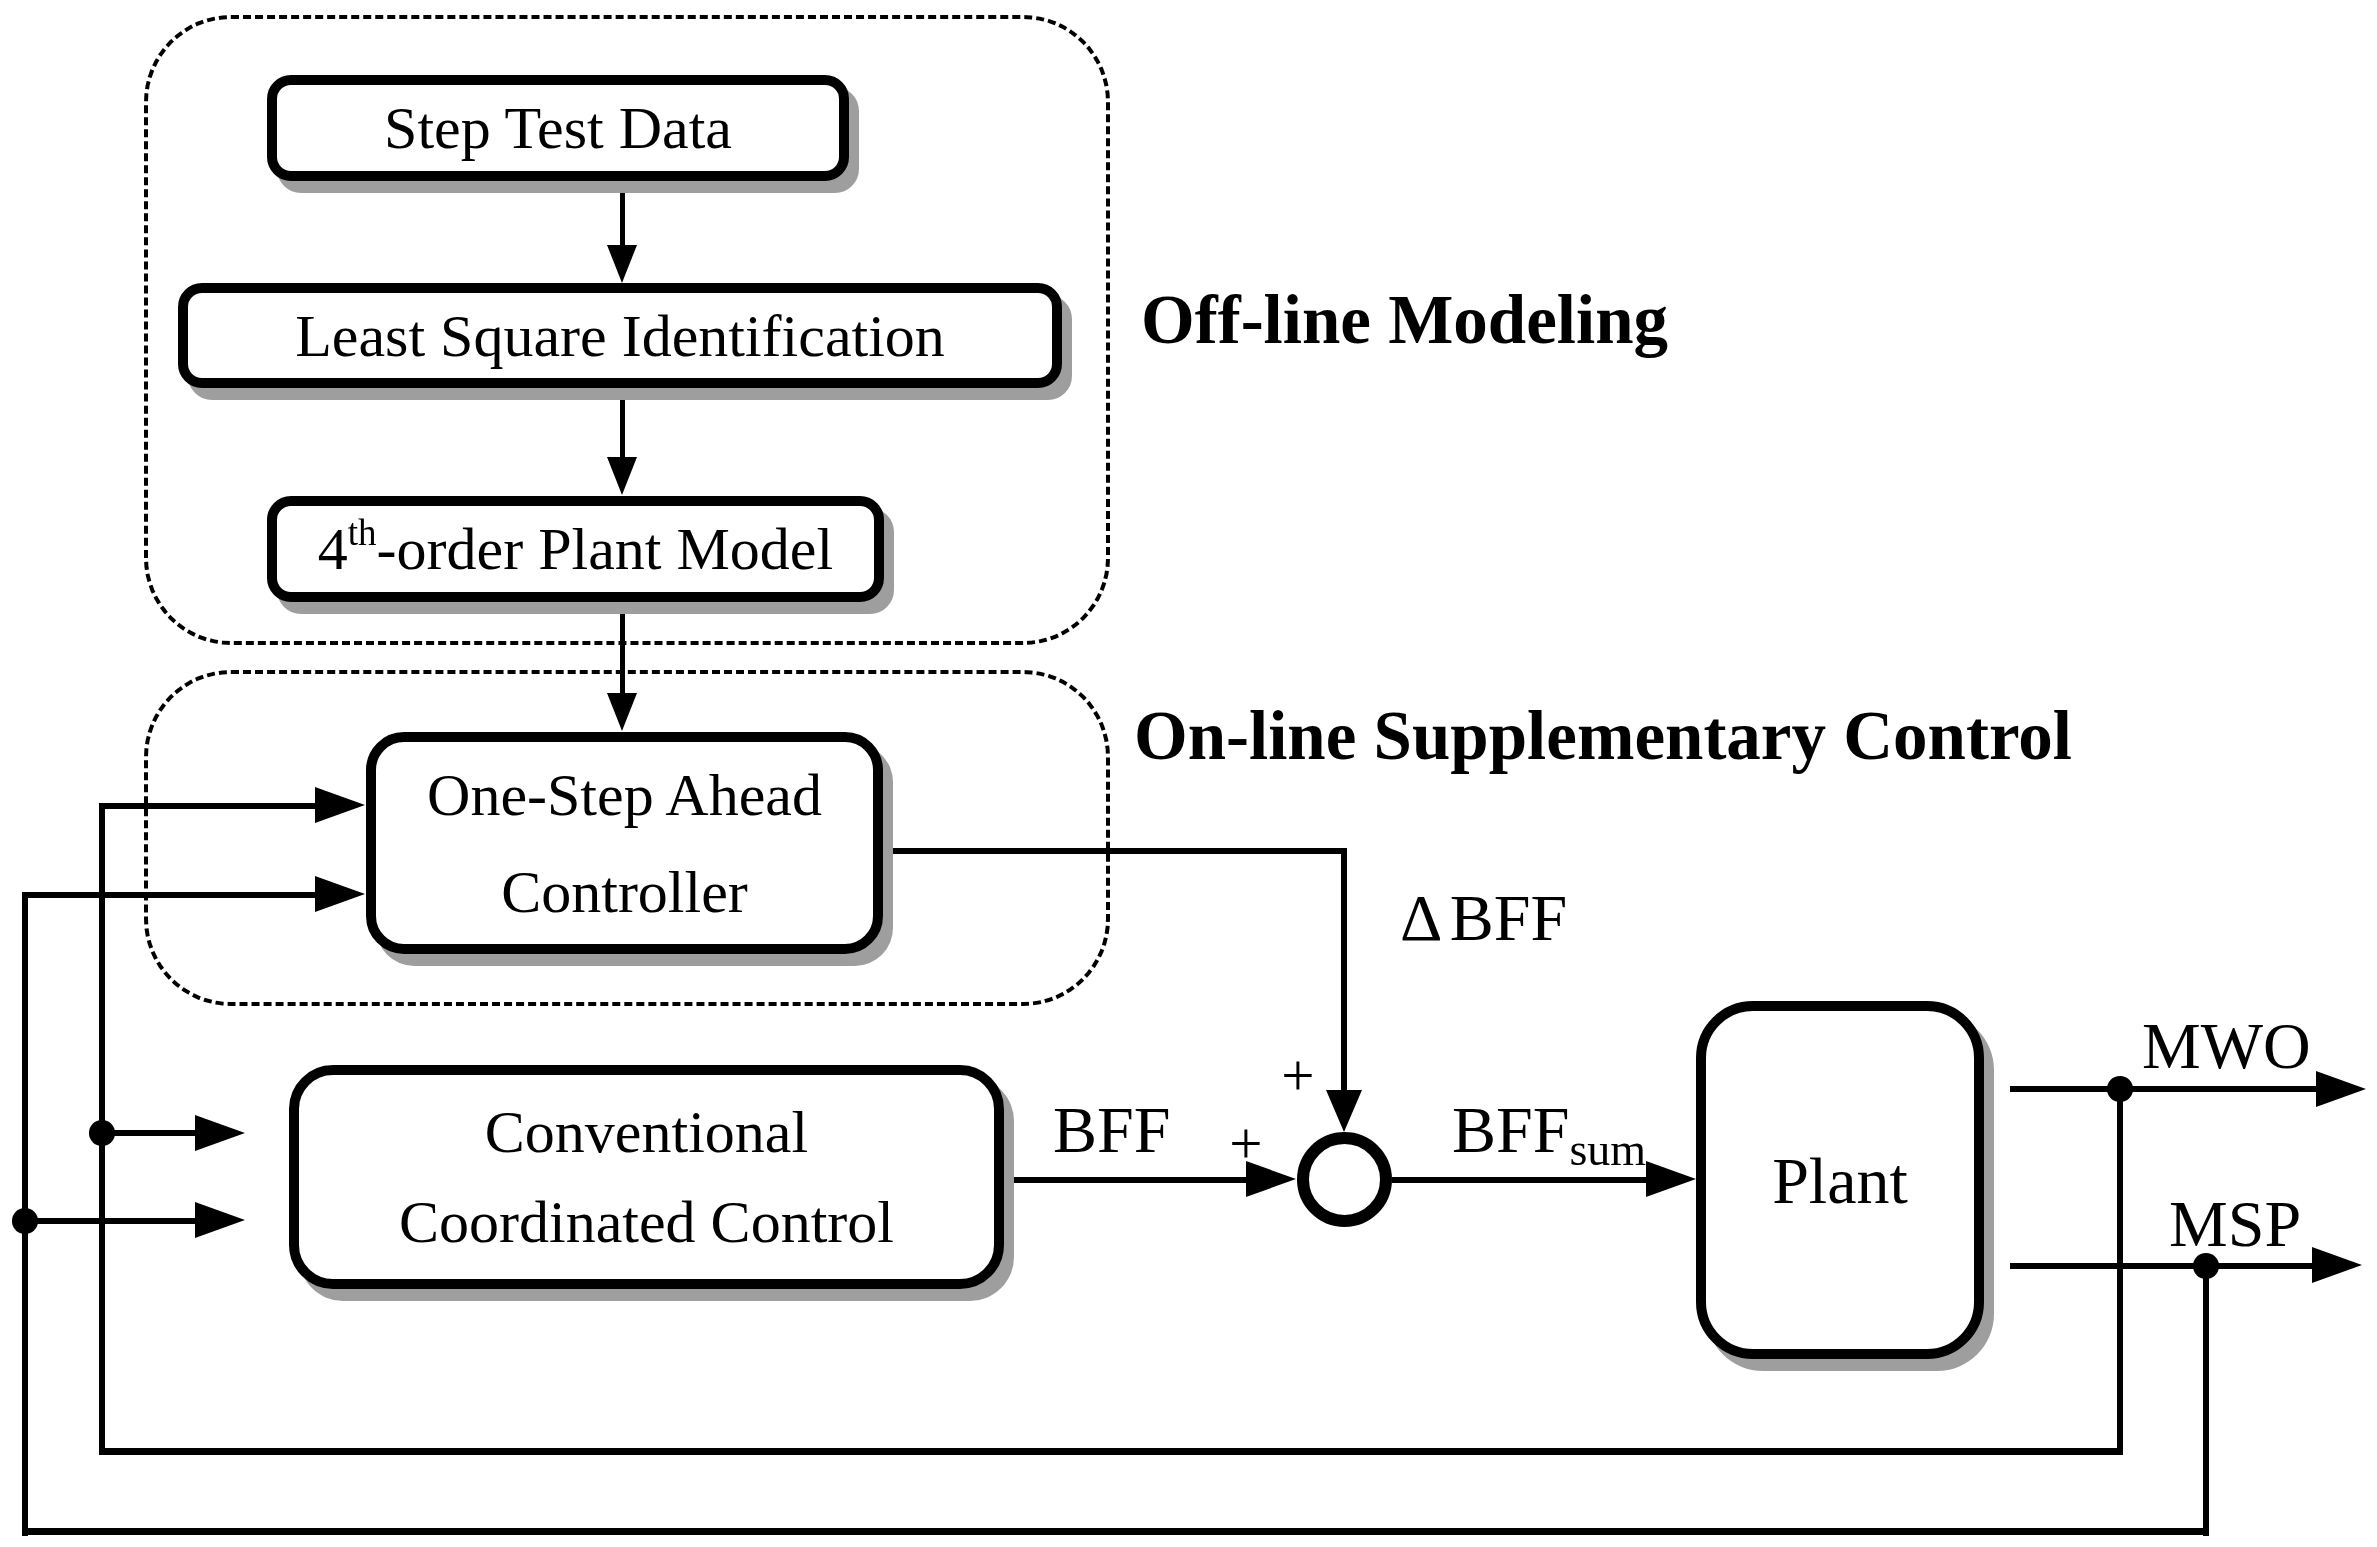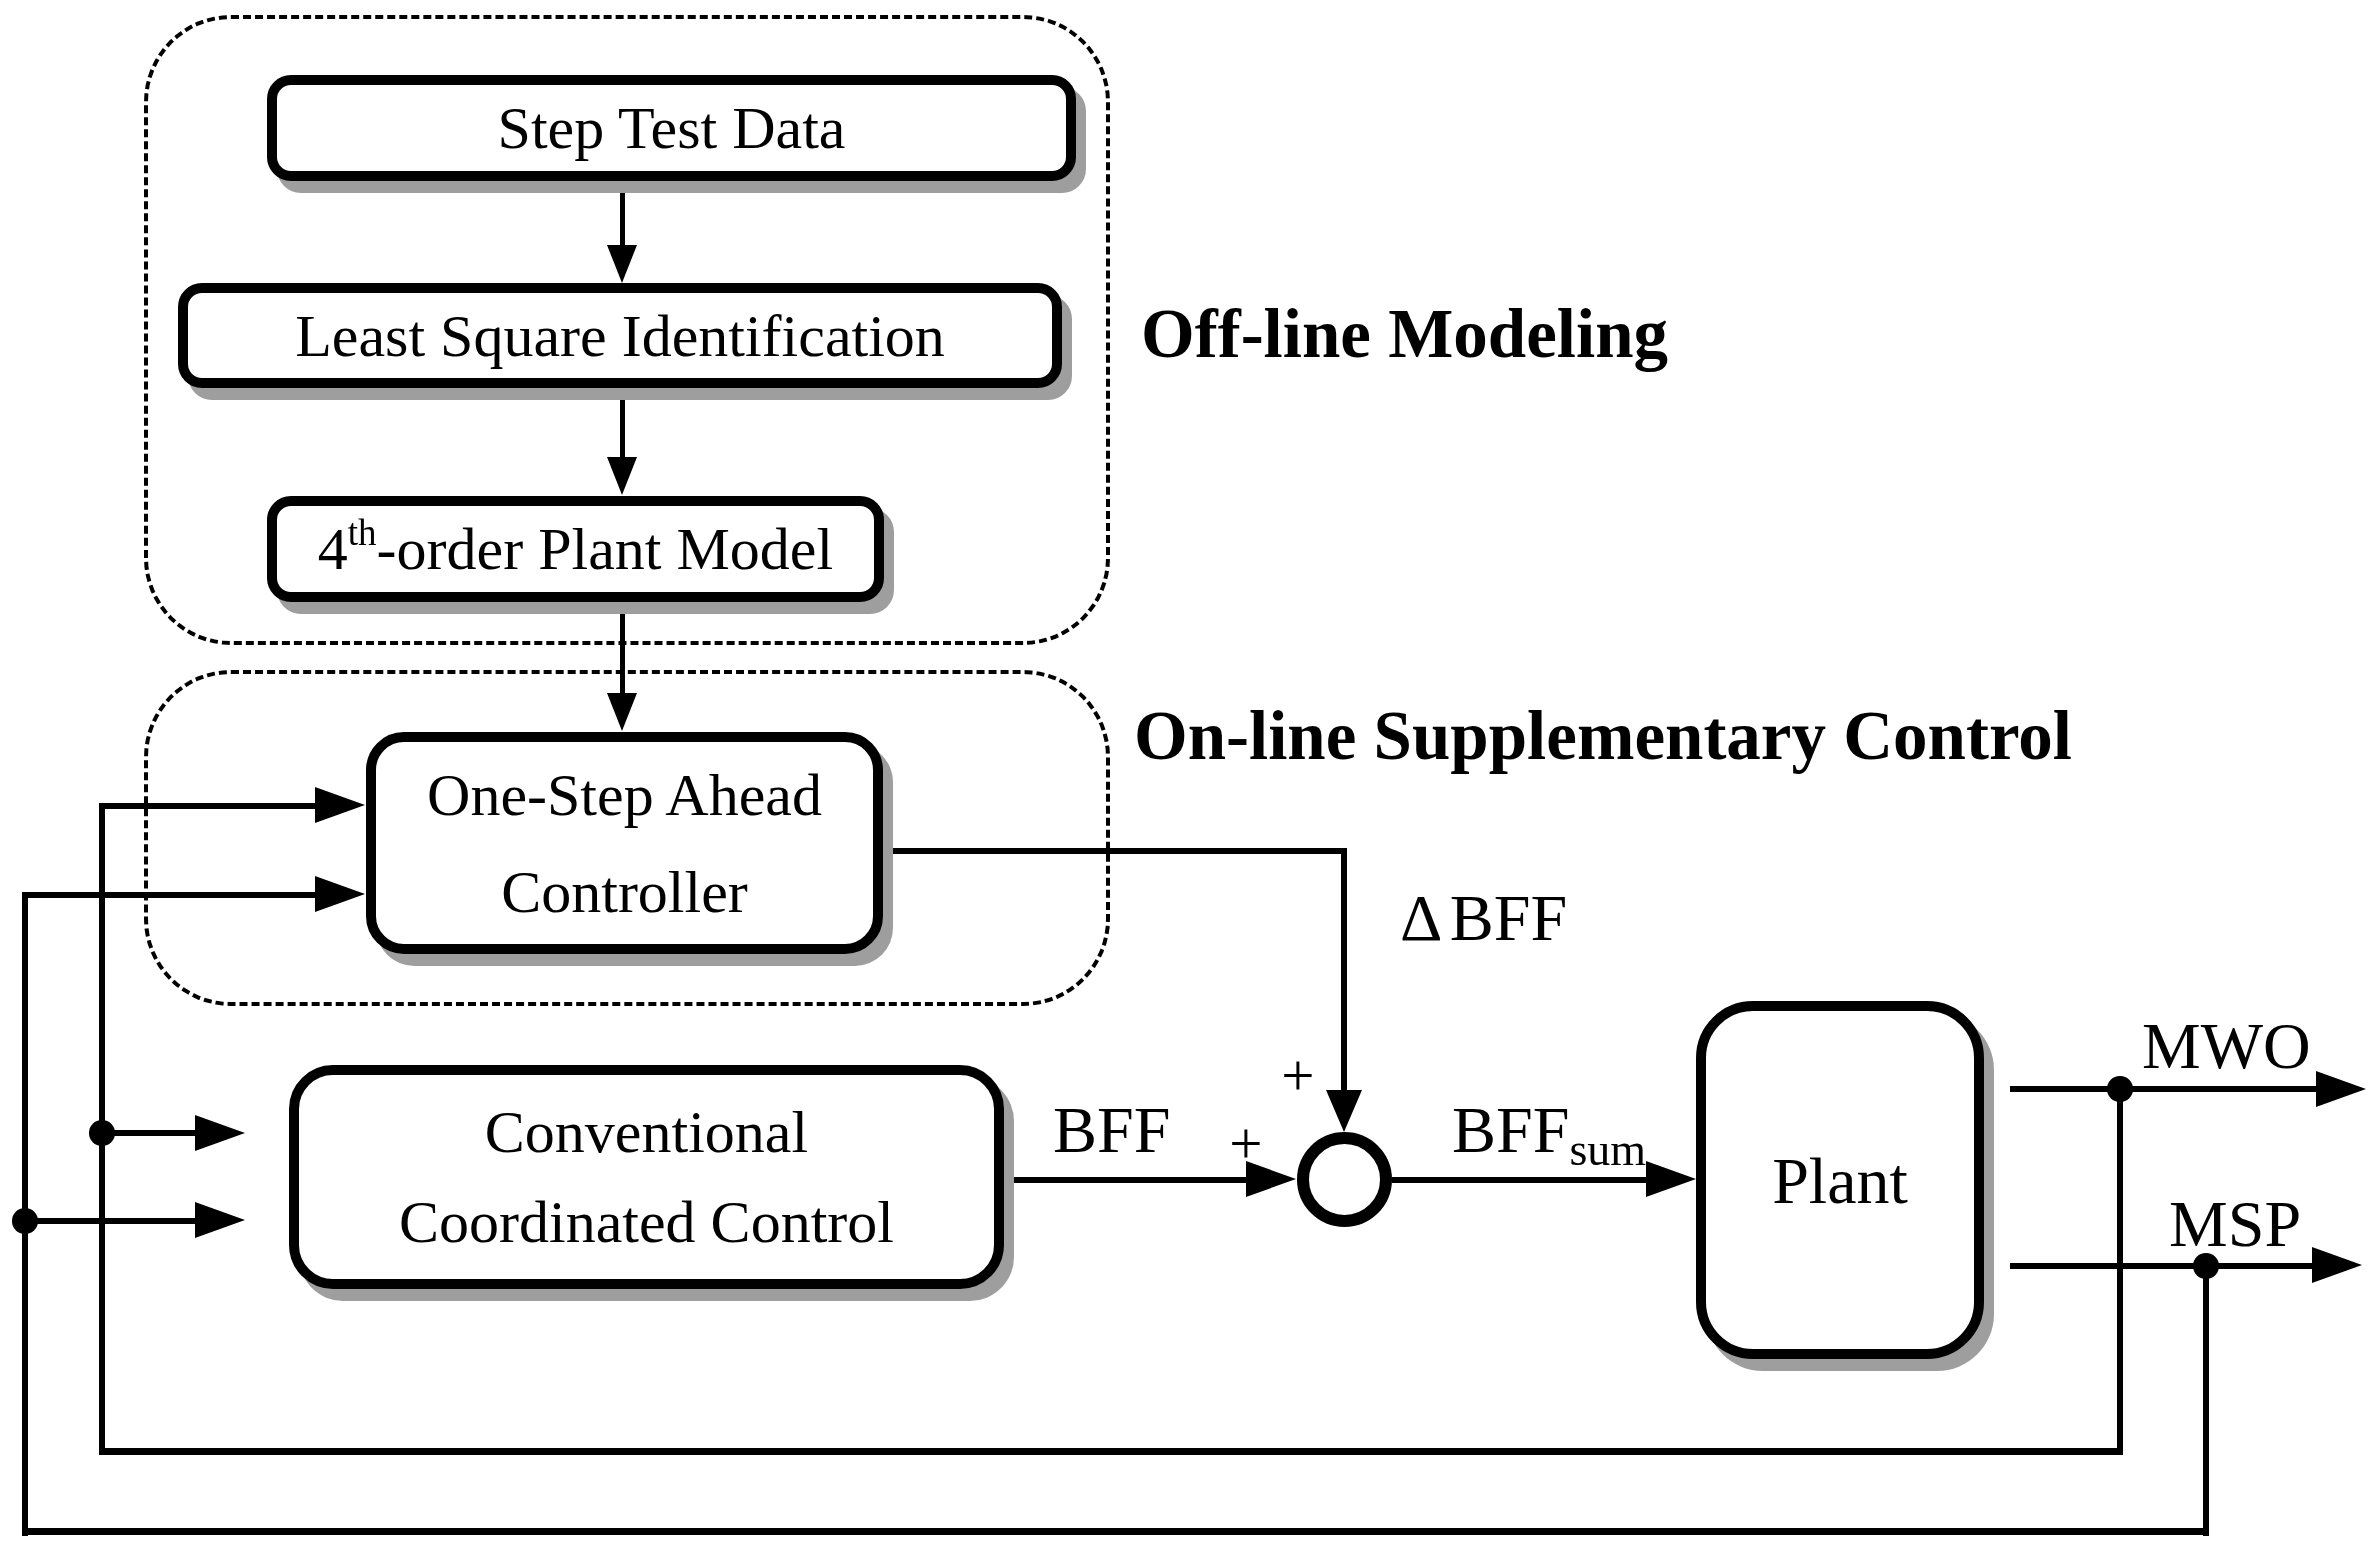--- a/index.html
+++ b/index.html
@@ -33,21 +33,21 @@
   .plant-font{font-size:66px;}
 </style>
 </head>
 <body>
 
 <div id="stage">
 
   <div class="dashed-box" style="left:144px;top:14.6px;width:966px;height:630px;"></div>
   <div class="dashed-box" style="left:144px;top:670px;width:966px;height:336px;"></div>
 
-  <div class="hdr" style="left:1141px;top:300px;">Off-line Modeling</div>
+  <div class="hdr" style="left:1141px;top:286px;">Off-line Modeling</div>
   <div class="hdr" style="left:1134px;top:702px;">On-line Supplementary Control</div>
 
   <div class="vline" style="left:620px;top:181px;width:4.6px;height:66px;"></div>
   <div class="arrow-down-sm" style="left:607px;top:245px;"></div>
 
   <div class="vline" style="left:620px;top:389px;width:4.6px;height:70px;"></div>
   <div class="arrow-down-sm" style="left:607px;top:457px;"></div>
 
   <div class="vline" style="left:620px;top:602px;width:4.6px;height:91px;"></div>
   <div class="arrow-down-sm" style="left:607px;top:693px;"></div>
@@ -87,21 +87,21 @@
   <div class="vline" style="left:2117px;top:1089px;width:5.5px;height:366px;"></div>
 
   <div class="hline" style="left:2010px;top:1263px;width:304px;height:5.5px;"></div>
   <div class="arrow-right" style="left:2312px;top:1247px;"></div>
   <div class="dot" style="left:2193px;top:1253px;"></div>
   <div class="vline" style="left:2203px;top:1266px;width:5.5px;height:270px;"></div>
 
   <div class="hline" style="left:99px;top:1448px;width:2024px;height:7.3px;"></div>
   <div class="hline" style="left:22px;top:1528px;width:2186px;height:7.3px;"></div>
 
-  <div class="box r24" style="left:267px;top:75px;width:809px;height:106px;">
+  <div class="box r24" style="left:267px;top:75px;width:582px;height:106px;">
     <span>Step Test Data</span>
   </div>
 
   <div class="box r24" style="left:178px;top:283px;width:884px;height:105px;">
     <span>Least Square Identification</span>
   </div>
 
   <div class="box r24" style="left:267px;top:496px;width:617px;height:106px;">
     <span><span>4</span><span class="superscript">th</span><span>-order Plant Model</span></span>
   </div>

